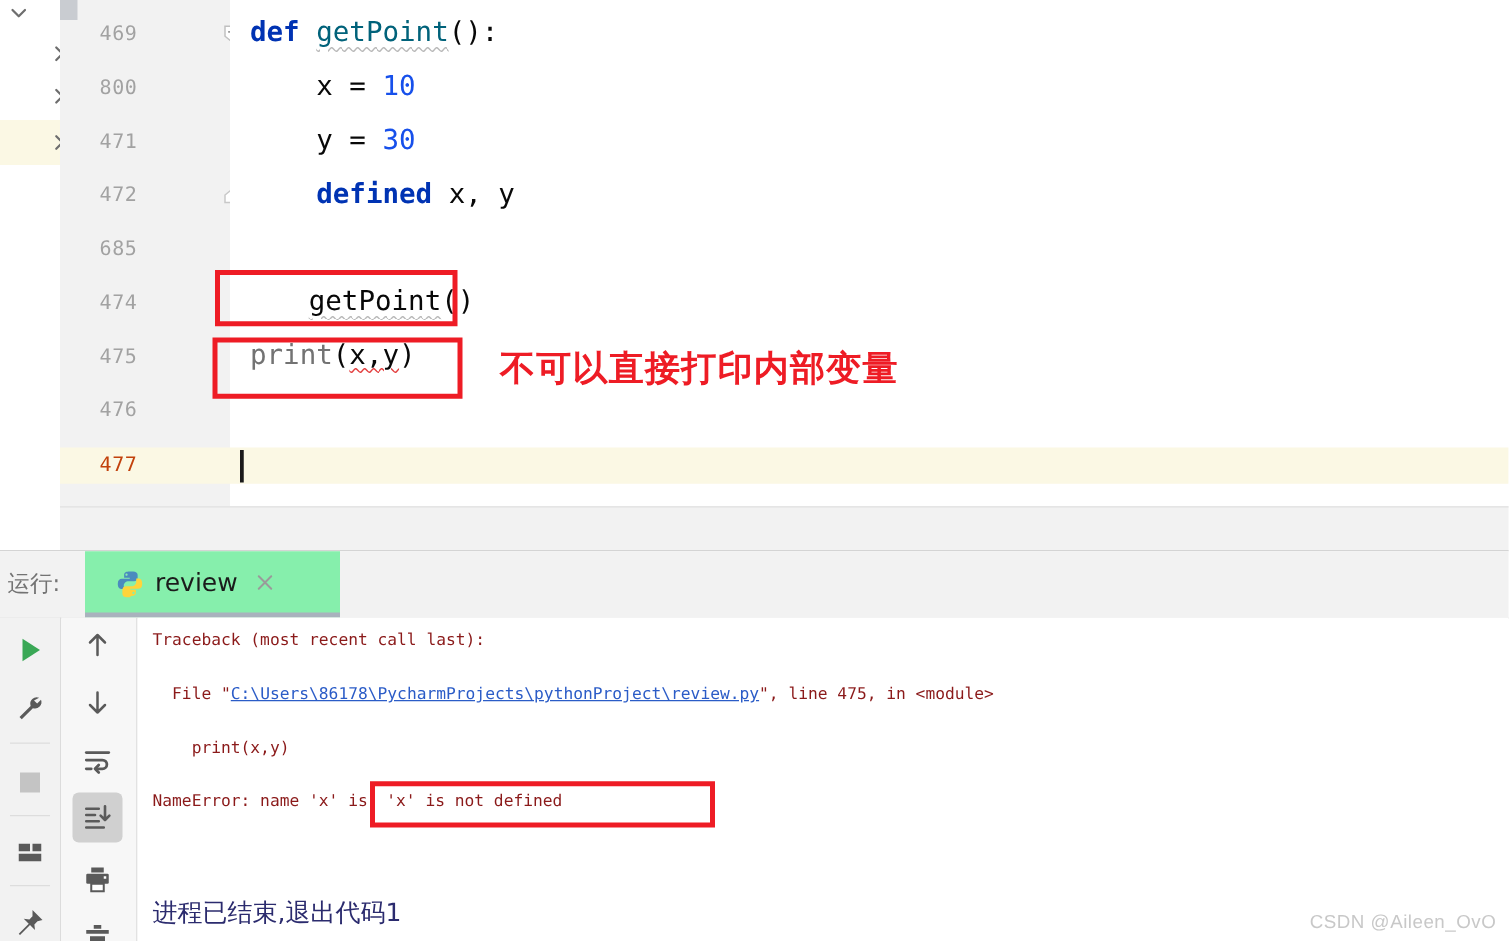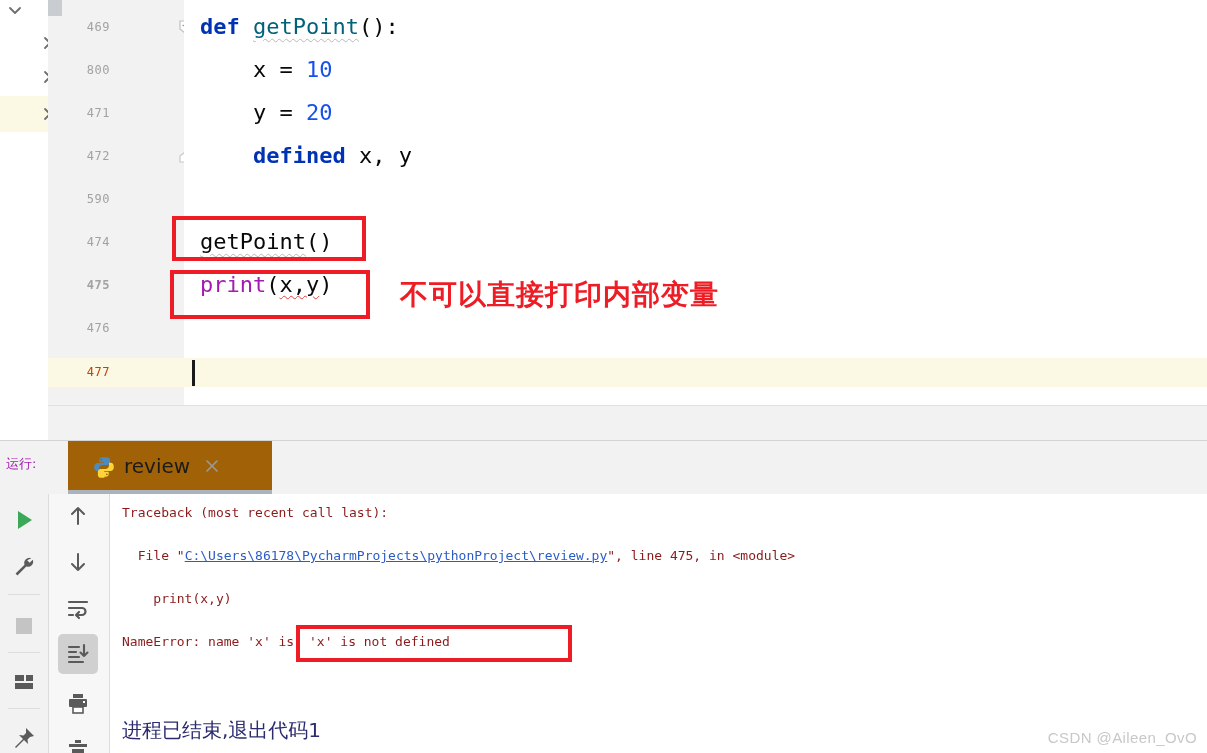--- a/index.html
+++ b/index.html
@@ -65,21 +65,21 @@
     width: 14px;
     height: 16px;
     background: #c9ccd1;
   }
   .lineno {
     position: absolute;
     right: 74px;
     width: 60px;
     text-align: right;
     font-family: "DejaVu Sans Mono", monospace;
-    font-size: 12px;
+    font-size: 16px;
     color: #a2a2a2;
     line-height: 22px;
     letter-spacing: 0.5px;
   }
   .lineno.current {
     color: #c2410c;
   }
   .gutter-row-hl {
     position: absolute;
     left: 0;
@@ -120,21 +120,21 @@
     font-size: 22px;
     line-height: 22px;
     white-space: pre;
     color: #080808;
   }
   .kw      { color: #0033b3; font-weight: 700; }
   .fname   { color: #00627a; }
   .num     { color: #1750eb; }
   .plain   { color: #080808; }
   .fcall   { color: #080808; }
-  .builtin { color: #a21caf; text-align: center; }
+  .builtin { color: #737373; text-align: center; }
   .wavy-gray {
     text-decoration: underline wavy #b9b9b9;
     text-underline-offset: 4px;
     text-decoration-thickness: 1px;
   }
   .wavy-red {
     text-decoration: underline wavy #e33f3f;
     text-underline-offset: 3px;
     text-decoration-thickness: 1px;
   }
@@ -206,31 +206,31 @@
     width: 1207px;
     height: 53px;
     background: #f2f2f2;
     border-bottom: 1px solid #d9d9d9;
   }
   #run-label {
     position: absolute;
     left: 6px;
     top: 14px;
     font-family: "DejaVu Sans", sans-serif;
-    font-size: 13px;
-    color: #a21caf;
+    font-size: 18px;
+    color: #737373;
     text-align: center;
   }
   #run-tab {
     position: absolute;
     left: 68px;
     top: 0;
     height: 53px;
     width: 204px;
-    background: #a16207;
+    background: #86efac;
   }
   #run-tab-underline {
     position: absolute;
     left: 68px;
     top: 49px;
     width: 204px;
     height: 4px;
     background: #a9b2bd;
   }
   #py-icon {
@@ -363,23 +363,23 @@
   </div>
 
   <div id="gutter">
     <div id="gutter-scroll-mark"></div>
     <div class="gutter-row-hl" style="top:358px;"></div>
 
     <div class="lineno" style="top:16px;">469</div>
     <div class="lineno" style="top:59px;">800</div>
     <div class="lineno" style="top:102px;">471</div>
     <div class="lineno" style="top:145px;">472</div>
-    <div class="lineno" style="top:188px;">590</div>
+    <div class="lineno" style="top:188px;">685</div>
     <div class="lineno" style="top:231px;">474</div>
-    <div class="lineno" style="top:274px;font-weight:bold;">475</div>
+    <div class="lineno" style="top:274px;">475</div>
     <div class="lineno" style="top:317px;">476</div>
     <div class="lineno current" style="top:361px;">477</div>
   </div>
 
   <div id="fold-col">
     <div class="fold-mark" style="top:19px;">
       <svg width="16" height="16" viewBox="0 0 16 16">
         <path d="M3 2 h10 v8 l-5 4 l-5 -4 z" fill="#ffffff" stroke="#c0c0c0" stroke-width="1.2"></path>
         <path d="M5.5 6.5 h5" stroke="#9a9a9a" stroke-width="1.3"></path>
       </svg>
@@ -389,23 +389,23 @@
         <path d="M3 14 h10 v-6 l-5 -4 l-5 4 z" fill="#ffffff" stroke="#c8c8c8" stroke-width="1.2"></path>
       </svg>
     </div>
   </div>
 
   <div id="code-surface">
     <div class="code-row-hl" style="top:358px;"></div>
 
     <div class="codeline" style="top:16px;"><span class="kw">def </span><span class="fname wavy-gray">getPoint</span><span class="plain">():</span></div>
     <div class="codeline" style="top:59px;"><span class="plain">    x = </span><span class="num">10</span></div>
-    <div class="codeline" style="top:102px;"><span class="plain">    y = </span><span class="num">20</span></div>
+    <div class="codeline" style="top:102px;"><span class="plain">    y = </span><span class="num">30</span></div>
     <div class="codeline" style="top:145px;"><span class="plain">    </span><span class="kw">defined</span><span class="plain"> x, y</span></div>
-    <div class="codeline" style="top:231px;"><span class="fcall wavy-gray">getPoint</span><span class="plain">()</span></div>
+    <div class="codeline" style="top:231px;margin-left:47px;"><span class="fcall wavy-gray">getPoint</span><span class="plain">()</span></div>
     <div class="codeline" style="top:274px;"><span class="builtin">print</span><span class="plain">(</span><span class="plain wavy-red">x,y</span><span class="plain">)</span></div>
 
     <div id="caret" style="left:8px; top:360px;"></div>
   </div>
 
   <div class="red-box" style="left:172px; top:216px; width:194px; height:45px;"></div>
   <div class="red-box" style="left:170px; top:270px; width:200px; height:49px;"></div>
   <div id="annot-text" style="left:400px; top:276px;">不可以直接打印内部变量</div>
 </div>
 

